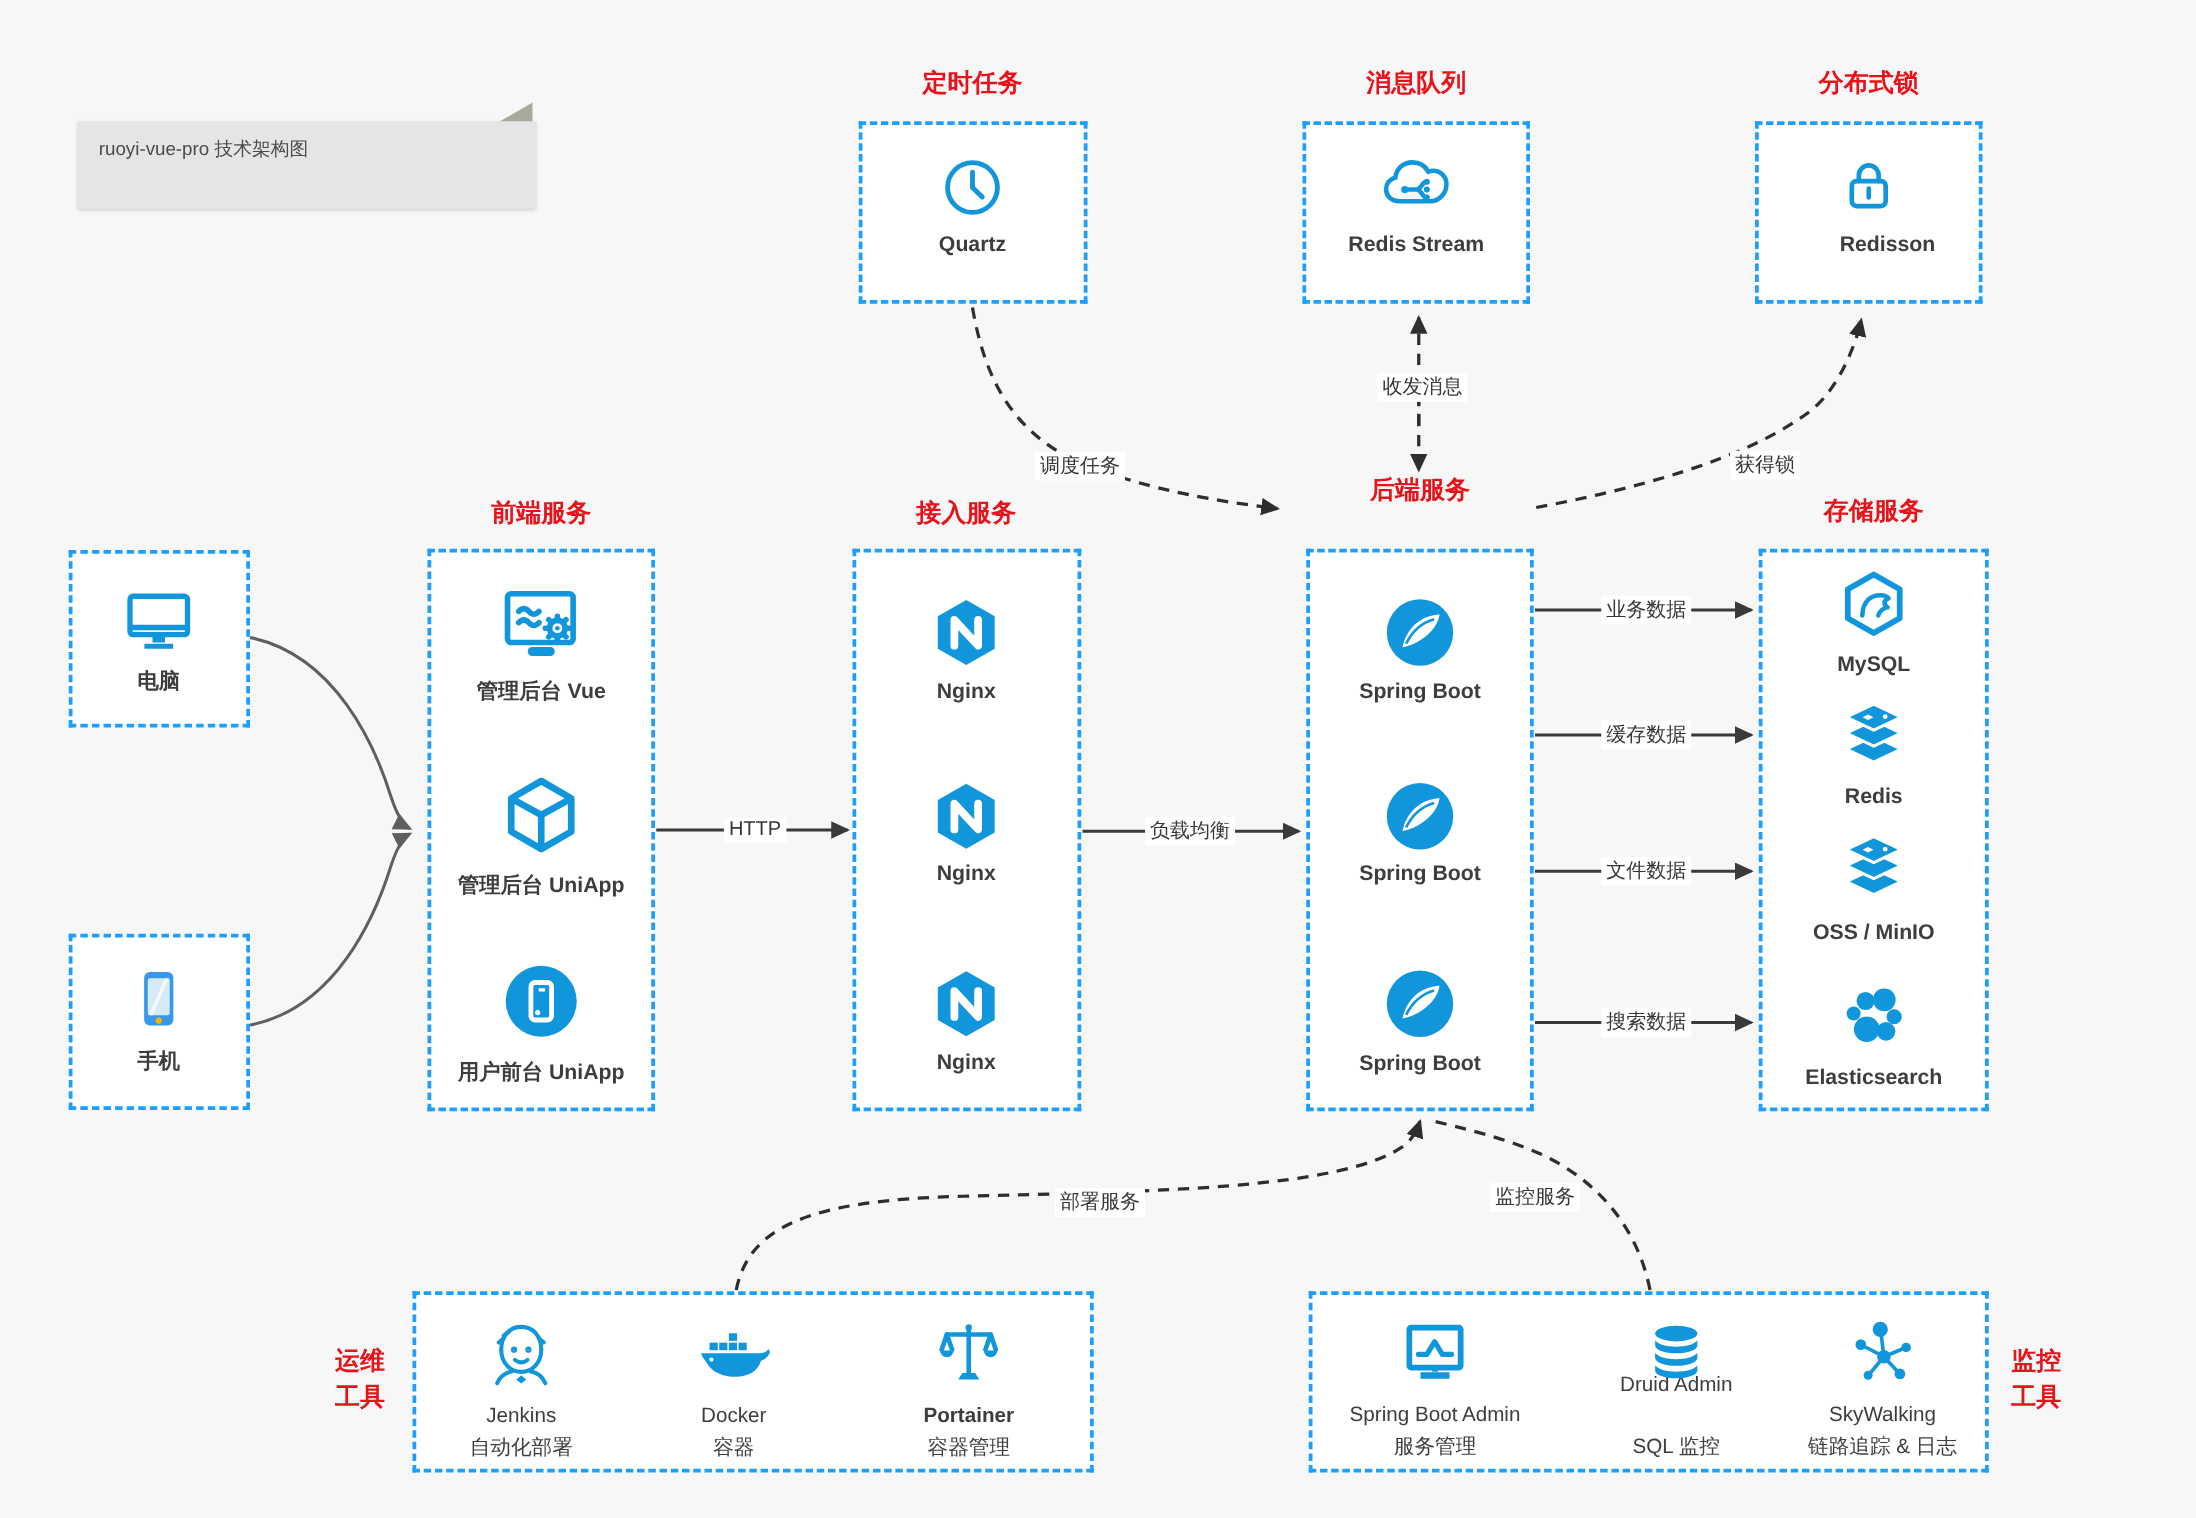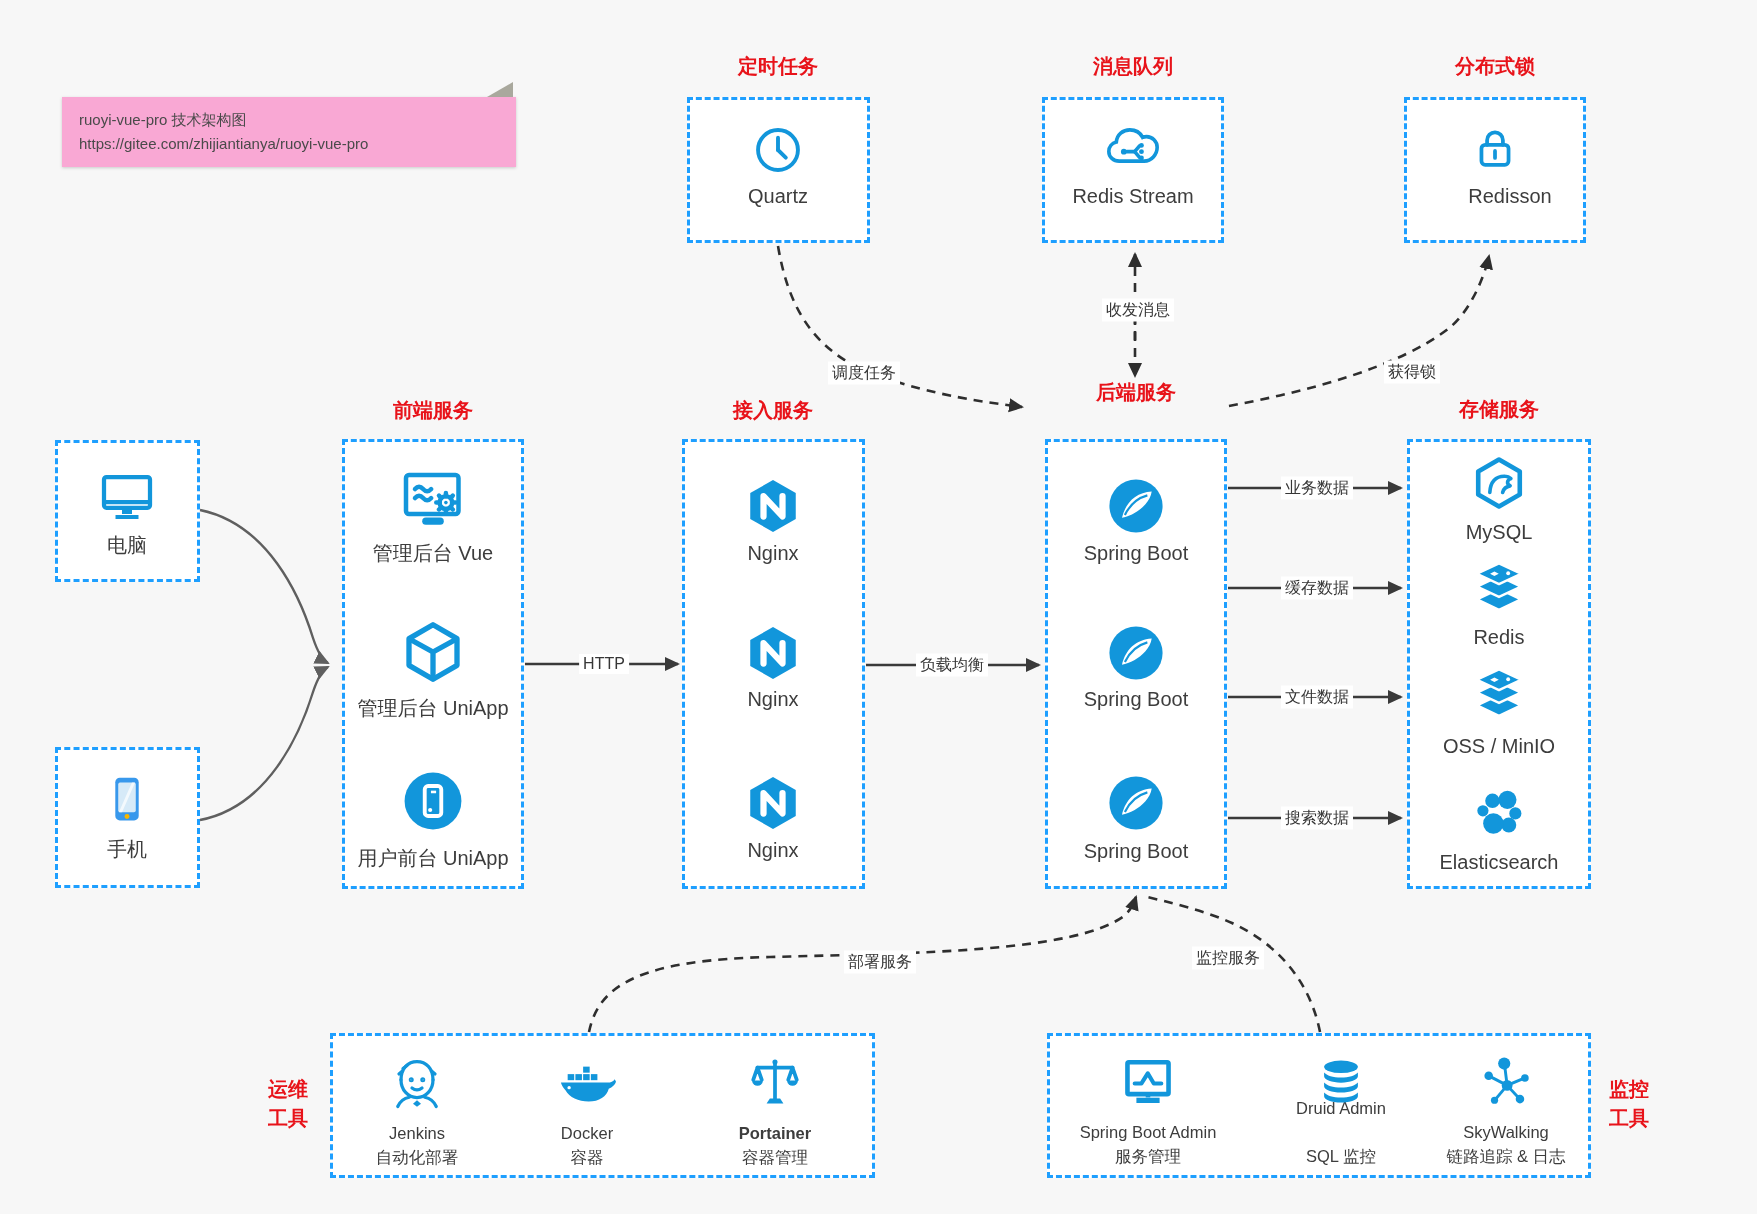--- a/index.html
+++ b/index.html
@@ -17,39 +17,39 @@
     position:absolute;transform:translate(-50%,-50%);
     font-size:20px;font-weight:bold;color:#e8131a;white-space:nowrap;
   }
   .gtitle2{
     position:absolute;transform:translate(-50%,-50%);
     font-size:20px;font-weight:bold;color:#e8131a;white-space:nowrap;
     text-align:center;line-height:29px;
   }
   .lbl{
     position:absolute;transform:translate(-50%,-50%);
-    font-size:20px;color:#3d3d3d;white-space:nowrap;
+    font-size:17px;color:#3d3d3d;white-space:nowrap;font-weight:bold;
   }
   .lbl-sm{
     position:absolute;transform:translate(-50%,-50%);
     font-size:16.5px;color:#3d3d3d;white-space:nowrap;
   }
   .elabel{
     position:absolute;transform:translate(-50%,-50%);
     font-size:16px;color:#363636;background:#ffffff;
     padding:1px 4px;white-space:nowrap;z-index:6;
   }
   .icon{position:absolute;transform:translate(-50%,-50%);z-index:3;}
   .overlay{position:absolute;left:0;top:0;z-index:4;pointer-events:none;}
   .sline{stroke:#3a3a3a;stroke-width:2.4;fill:none;}
   .dline{stroke:#2e2e2e;stroke-width:2.6;fill:none;stroke-dasharray:9 7;}
   .gline{stroke:#5f5f5f;stroke-width:2.4;fill:none;}
   .note{
-    position:absolute;left:62px;top:97px;width:454px;height:70px;
-    background:#f9a8d4;box-shadow:0 1px 3px rgba(0,0,0,.18);
+    position:absolute;left:62px;top:97px;width:367px;height:70px;
+    background:#e5e5e5;box-shadow:0 1px 3px rgba(0,0,0,.18);
     font-size:15px;color:#4a4a4a;line-height:24px;
     padding:11px 0 0 17px;box-sizing:border-box;z-index:2;
   }
   .note-fold{
     position:absolute;top:-15px;right:3px;width:0;height:0;
     border-left:26px solid transparent;border-bottom:15px solid #a9a89d;
   }
   .hiddendefs{position:absolute;width:0;height:0;overflow:hidden;}
 </style>
 </head>
@@ -197,21 +197,20 @@
         <circle cx="6.9" cy="20.1" r="1.6"></circle>
         <circle cx="18.2" cy="19.6" r="1.9"></circle>
       </g>
     </g>
   </defs>
 </svg>
 
 <div class="note">
   <div class="note-fold"></div>
   <div>ruoyi-vue-pro 技术架构图</div>
-  <div>https://gitee.com/zhijiantianya/ruoyi-vue-pro</div>
 </div>
 
 <div class="gtitle" style="left:778px;top:66px;">定时任务</div>
 <div class="gtitle" style="left:1133px;top:66px;">消息队列</div>
 <div class="gtitle" style="left:1495px;top:66px;">分布式锁</div>
 <div class="gtitle" style="left:433px;top:410px;">前端服务</div>
 <div class="gtitle" style="left:773px;top:410px;">接入服务</div>
 <div class="gtitle" style="left:1136px;top:392px;font-family:Liberation Serif, serif;">后端服务</div>
 <div class="gtitle" style="left:1499px;top:409px;">存储服务</div>
 <div class="gtitle2" style="left:288px;top:1104px;">

